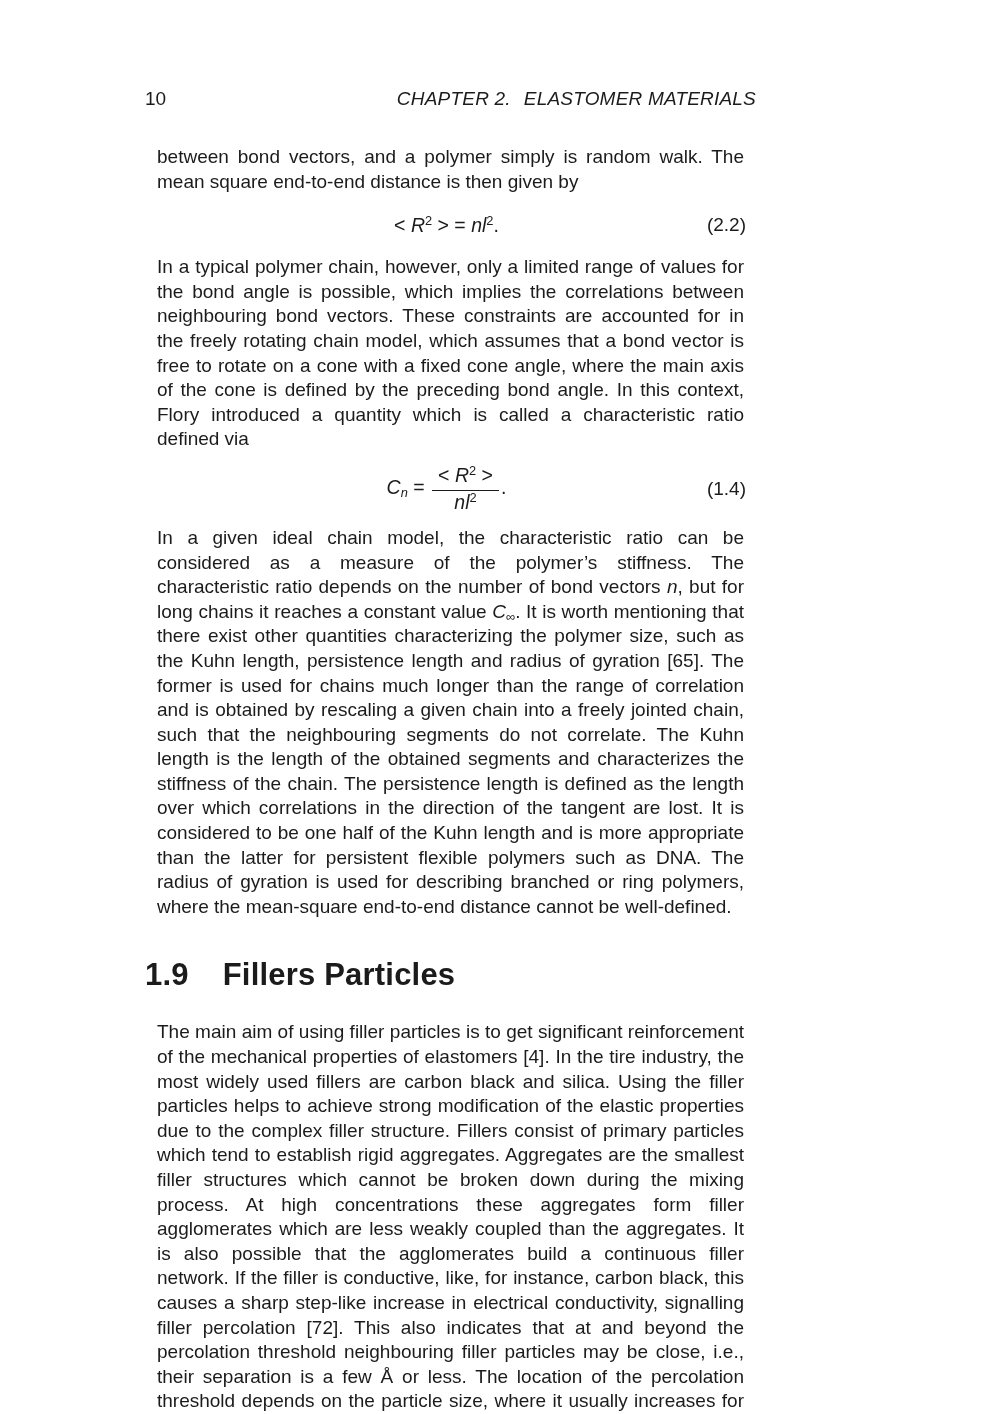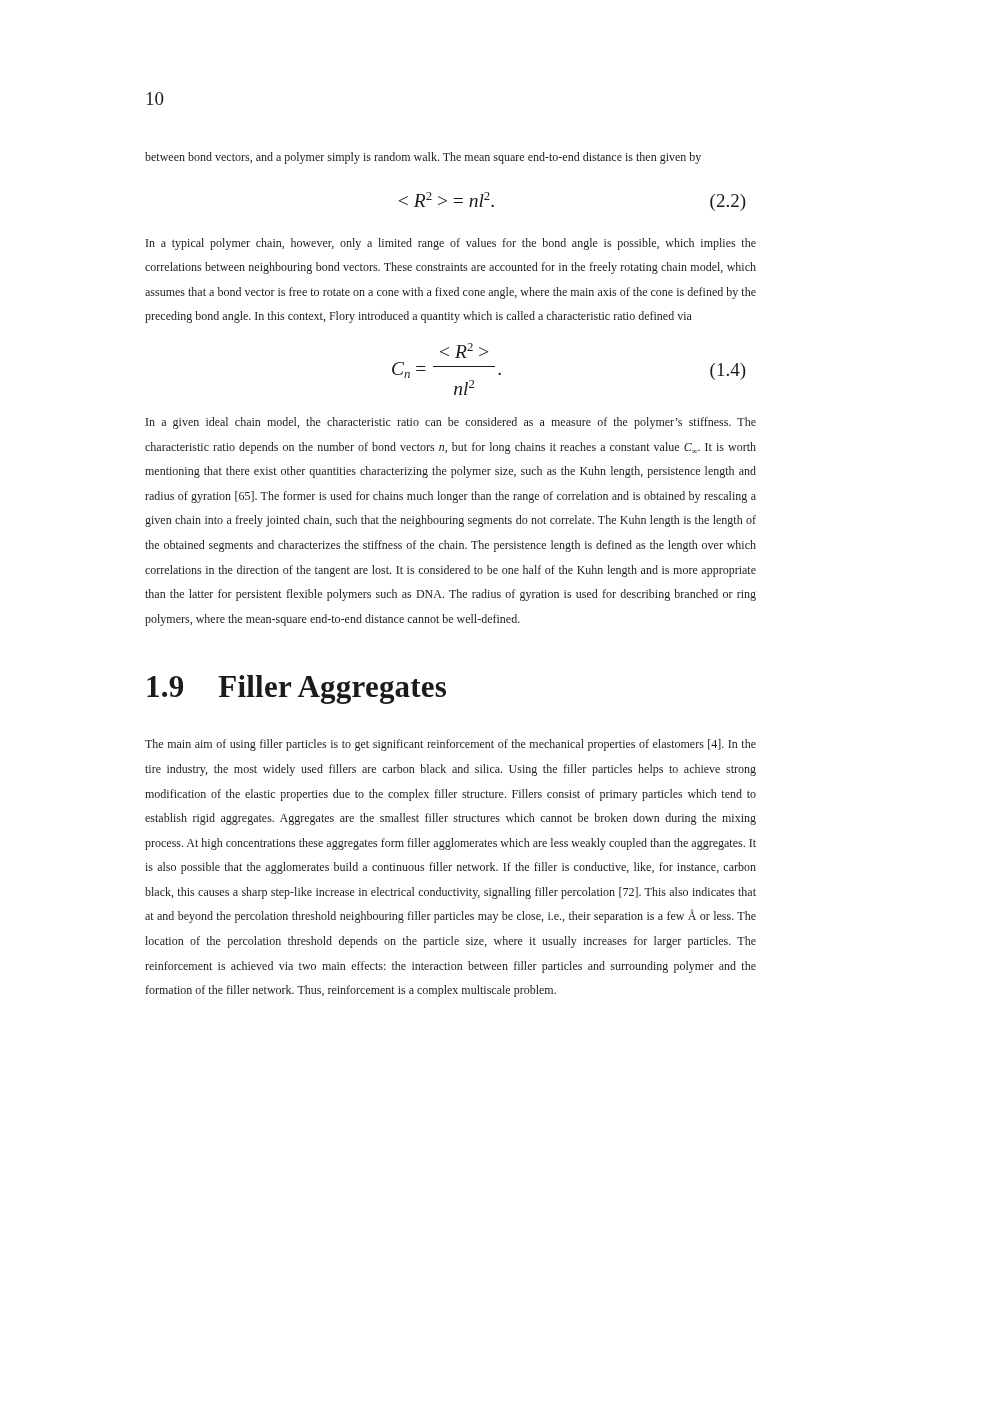--- a/index.html
+++ b/index.html
@@ -6,43 +6,43 @@
     margin: 0;
     padding: 0;
     background: #ffffff;
   }
   .page {
     position: relative;
     width: 901px;
     height: 1414px;
     background: #ffffff;
     color: #1b1b1b;
-    font-family: Liberation Serif, serif;
+    font-family: Liberation Sans, sans-serif;
     box-sizing: border-box;
     padding: 88px 145px 0 145px;
     overflow: hidden;
   }
   
   .running-head {
     display: flex;
     justify-content: space-between;
     align-items: baseline;
     font-size: 19px;
     margin-bottom: 35px;
   }
   .chapter-head {
     font-style: italic;
     display: flex;
     gap: 13px;
     letter-spacing: 0.2px;
   }
   
   p.body-par {
-    margin: 0;
-    font-size: 12px;
+    margin: 12px;
+    font-size: 19px;
     line-height: 24.6px;
     text-align: justify;
   }
   .var { font-style: italic; }
   sub.inf {
     font-size: 68%;
     vertical-align: -3px;
     line-height: 0;
   }
   
@@ -79,39 +79,43 @@
   .frac {
     display: inline-flex;
     flex-direction: column;
     text-align: center;
     vertical-align: middle;
     margin: 0 2px;
   }
   .frac .num { padding: 0 6px 3px 6px; }
   .frac .den {
     border-top: 1.5px solid #1b1b1b;
-    padding: 11px 6px 0 6px;
+    padding: 0 6px 0 6px;
   }
   
   .section-heading {
     display: flex;
     gap: 34px;
     font-weight: bold;
     font-size: 31px;
     margin: 38px 0 27px 0;
     letter-spacing: 0.2px;
   }
 </style>
 </head>
 <body>
 
 <div class="page">
 
   <div class="running-head">
     <span>10</span>
+    <span class="chapter-head">
+        <span>CHAPTER 2.</span>
+        <span>ELASTOMER MATERIALS</span>
+      </span>
   </div>
 
   <p class="body-par">between bond vectors, and a polymer simply is random walk.  The mean square end-to-end distance is then given by</p>
 
   <div class="equation">
     <span><span class="run-r">&lt; </span><span class="run-i">R</span><span class="run-sup">2</span><span class="run-r"> &gt; = </span><span class="run-i">nl</span><span class="run-sup">2</span><span class="run-r">.</span></span>
     <span class="eq-label">(2.2)</span>
   </div>
 
   <p class="body-par">In a typical polymer chain, however, only a limited range of values for the bond angle is possible, which implies the correlations between neighbouring bond vectors. These constraints are accounted for in the freely rotating chain model, which assumes that a bond vector is free to rotate on a cone with a fixed cone angle, where the main axis of the cone is defined by the preceding bond angle.  In this context, Flory introduced a quantity which is called a characteristic ratio defined via</p>
@@ -121,18 +125,18 @@
           <span class="num"><span class="run-r">&lt; </span><span class="run-i">R</span><span class="run-sup">2</span><span class="run-r"> &gt;</span></span>
           <span class="den"><span class="run-i">nl</span><span class="run-sup">2</span></span>
         </span><span>.</span></span>
     <span class="eq-label">(1.4)</span>
   </div>
 
   <p class="body-par"><span>In a given ideal chain model, the characteristic ratio can be considered as a measure of the polymer’s stiffness.  The characteristic ratio depends on the number of bond vectors </span><span class="var">n</span><span>, but for long chains it reaches a constant value </span><span class="var">C</span><sub class="inf">∞</sub><span>.  It is worth mentioning that there exist other quantities characterizing the polymer size, such as the Kuhn length, persistence length and radius of gyration [65].  The former is used for chains much longer than the range of correlation and is obtained by rescaling a given chain into a freely jointed chain, such that the neighbouring segments do not correlate. The Kuhn length is the length of the obtained segments and characterizes the stiffness of the chain.  The persistence length is defined as the length over which correlations in the direction of the tangent are lost.  It is considered to be one half of the Kuhn length and is more appropriate than the latter for persistent flexible polymers such as DNA.  The radius of gyration is used for describing branched or ring polymers, where the mean-square end-to-end distance cannot be well-defined.</span></p>
 
   <div class="section-heading">
     <span>1.9</span>
-    <span>Filler Aggregates</span>
+    <span>Fillers Particles</span>
   </div>
 
   <p class="body-par">The main aim of using filler particles is to get significant reinforcement of the mechanical properties of elastomers [4].  In the tire industry, the most widely used fillers are carbon black and silica.  Using the filler particles helps to achieve strong modification of the elastic properties due to the complex filler structure.  Fillers consist of primary particles which tend to establish rigid aggregates.  Aggregates are the smallest filler structures which cannot be broken down during the mixing process.  At high concentrations these aggregates form filler agglomerates which are less weakly coupled than the aggregates.  It is also possible that the agglomerates build a continuous filler network.  If the filler is conductive, like, for instance, carbon black, this causes a sharp step-like increase in electrical conductivity, signalling filler percolation [72].  This also indicates that at and beyond the percolation threshold neighbouring filler particles may be close, i.e., their separation is a few Å or less.  The location of the percolation threshold depends on the particle size, where it usually increases for larger particles.  The reinforcement is achieved via two main effects: the interaction between filler particles and surrounding polymer and the formation of the filler network.  Thus, reinforcement is a complex multiscale problem.</p>
 
 </div>
 
 </body></html>

